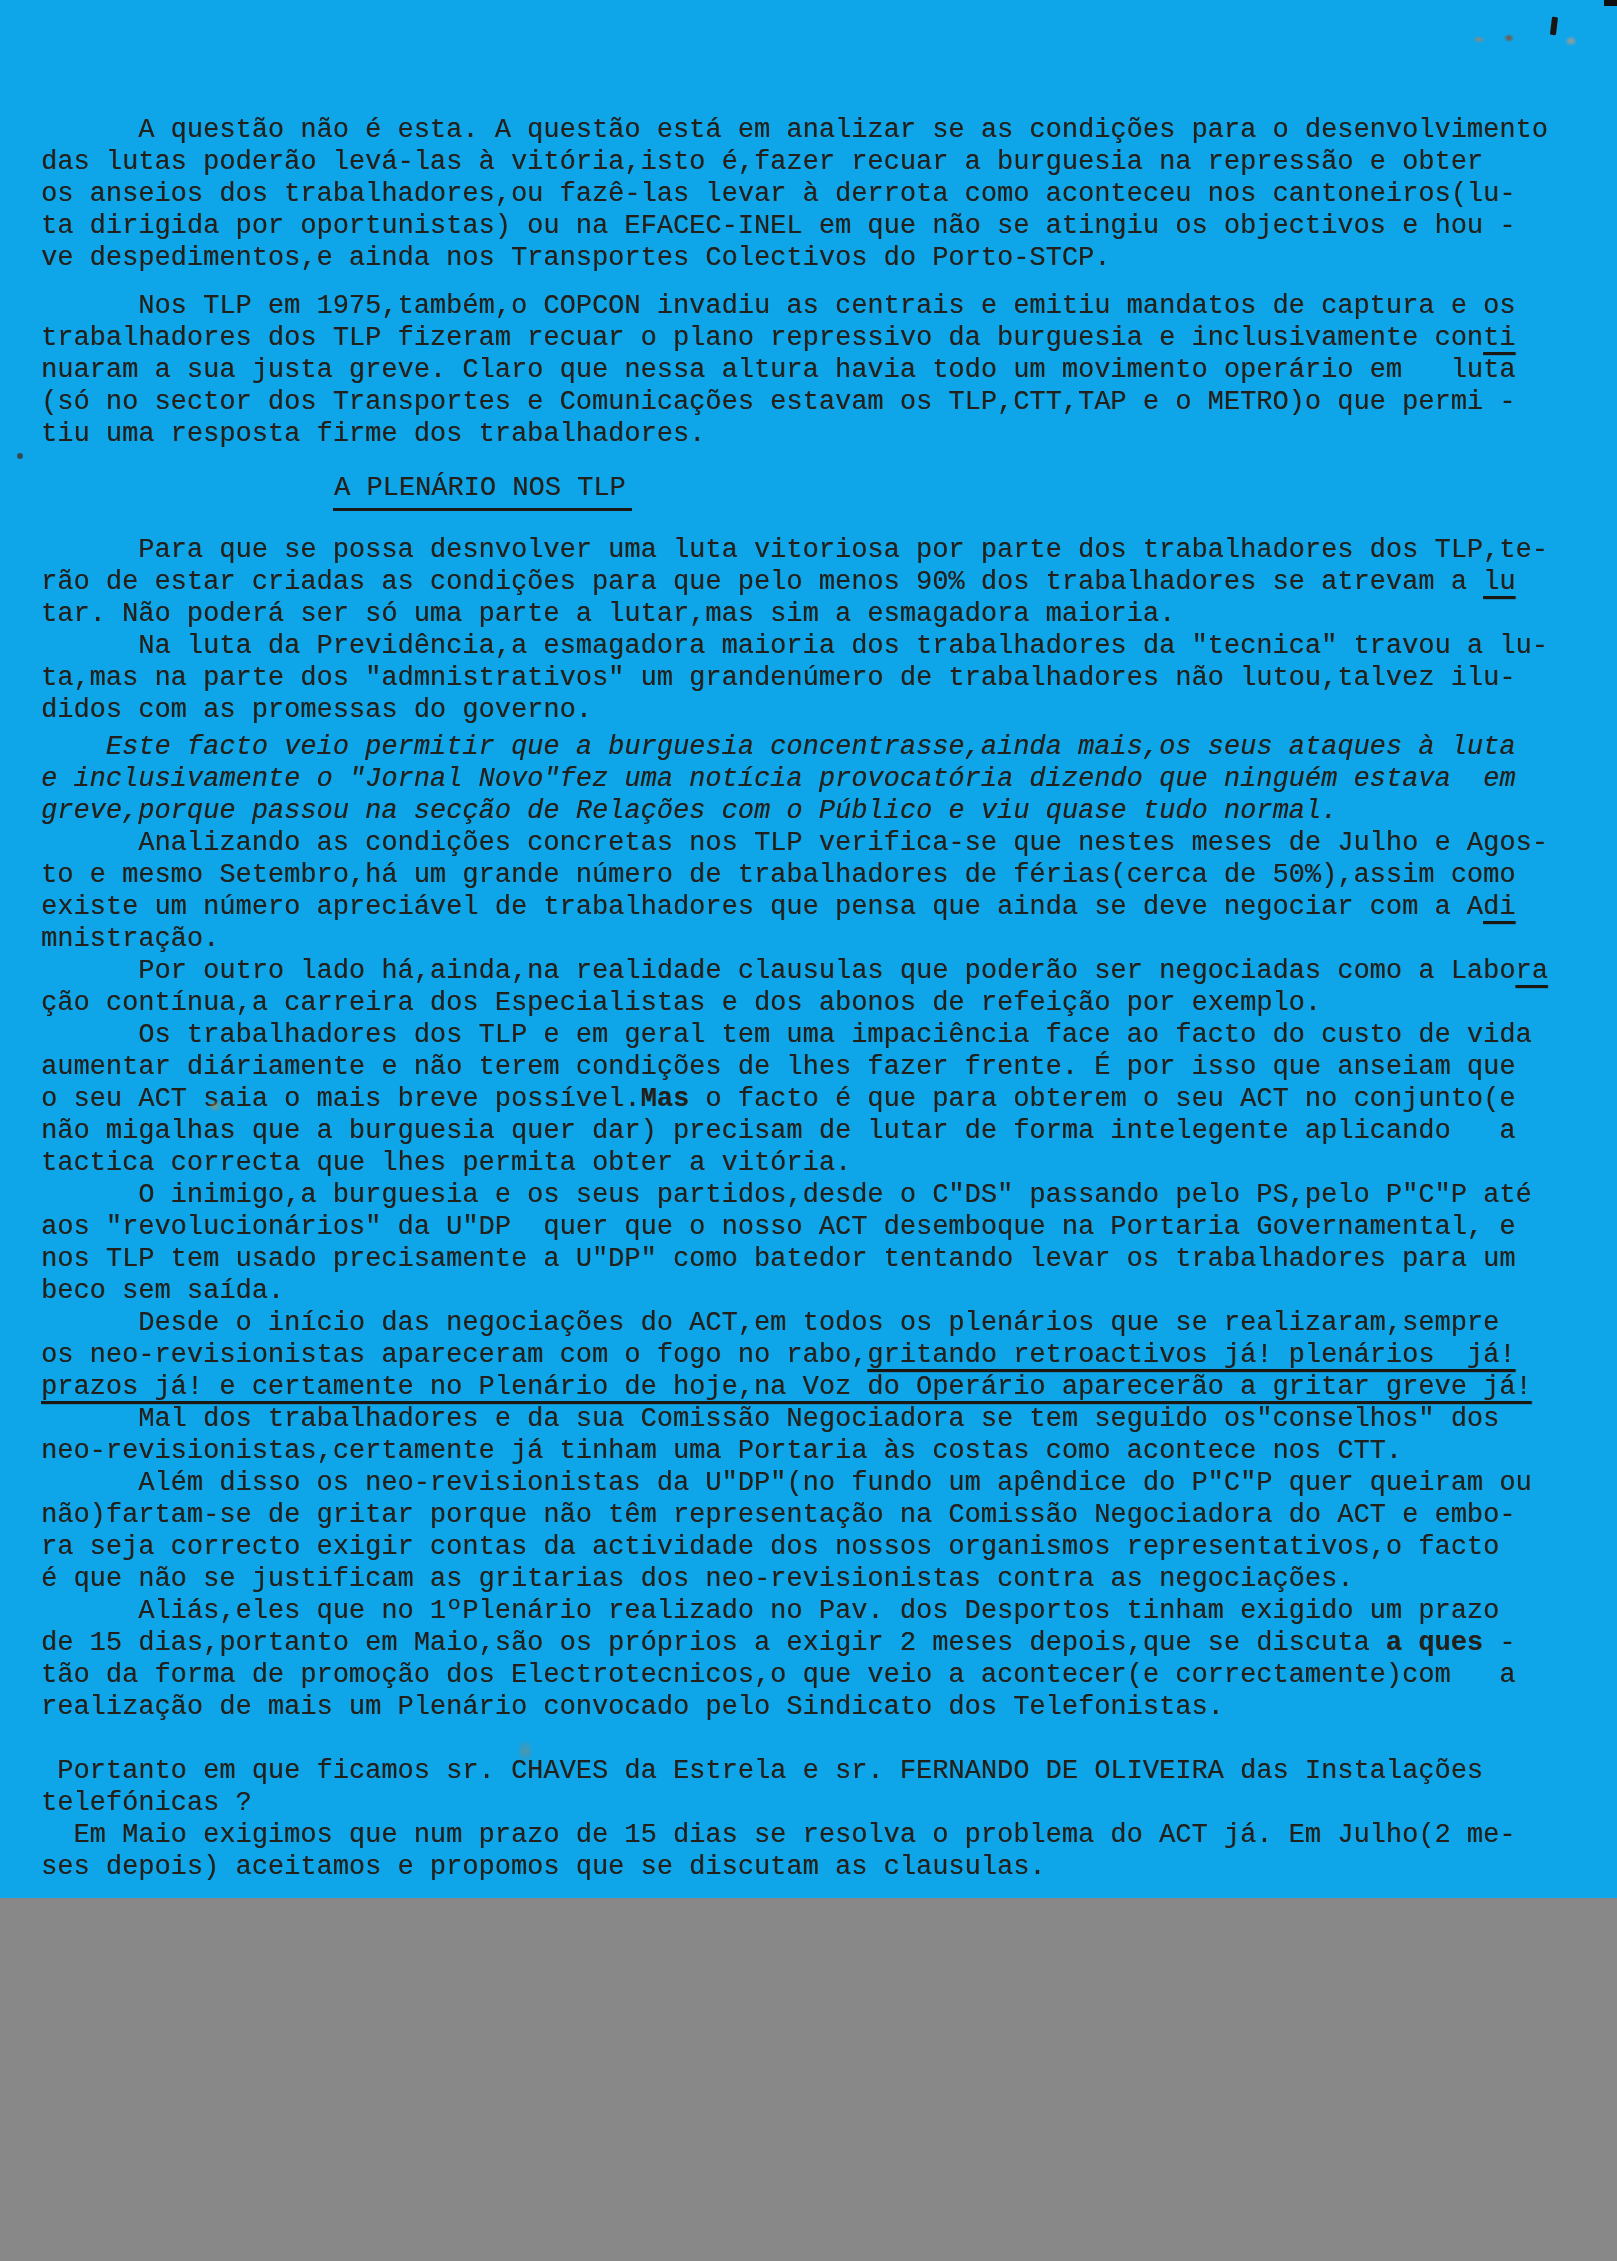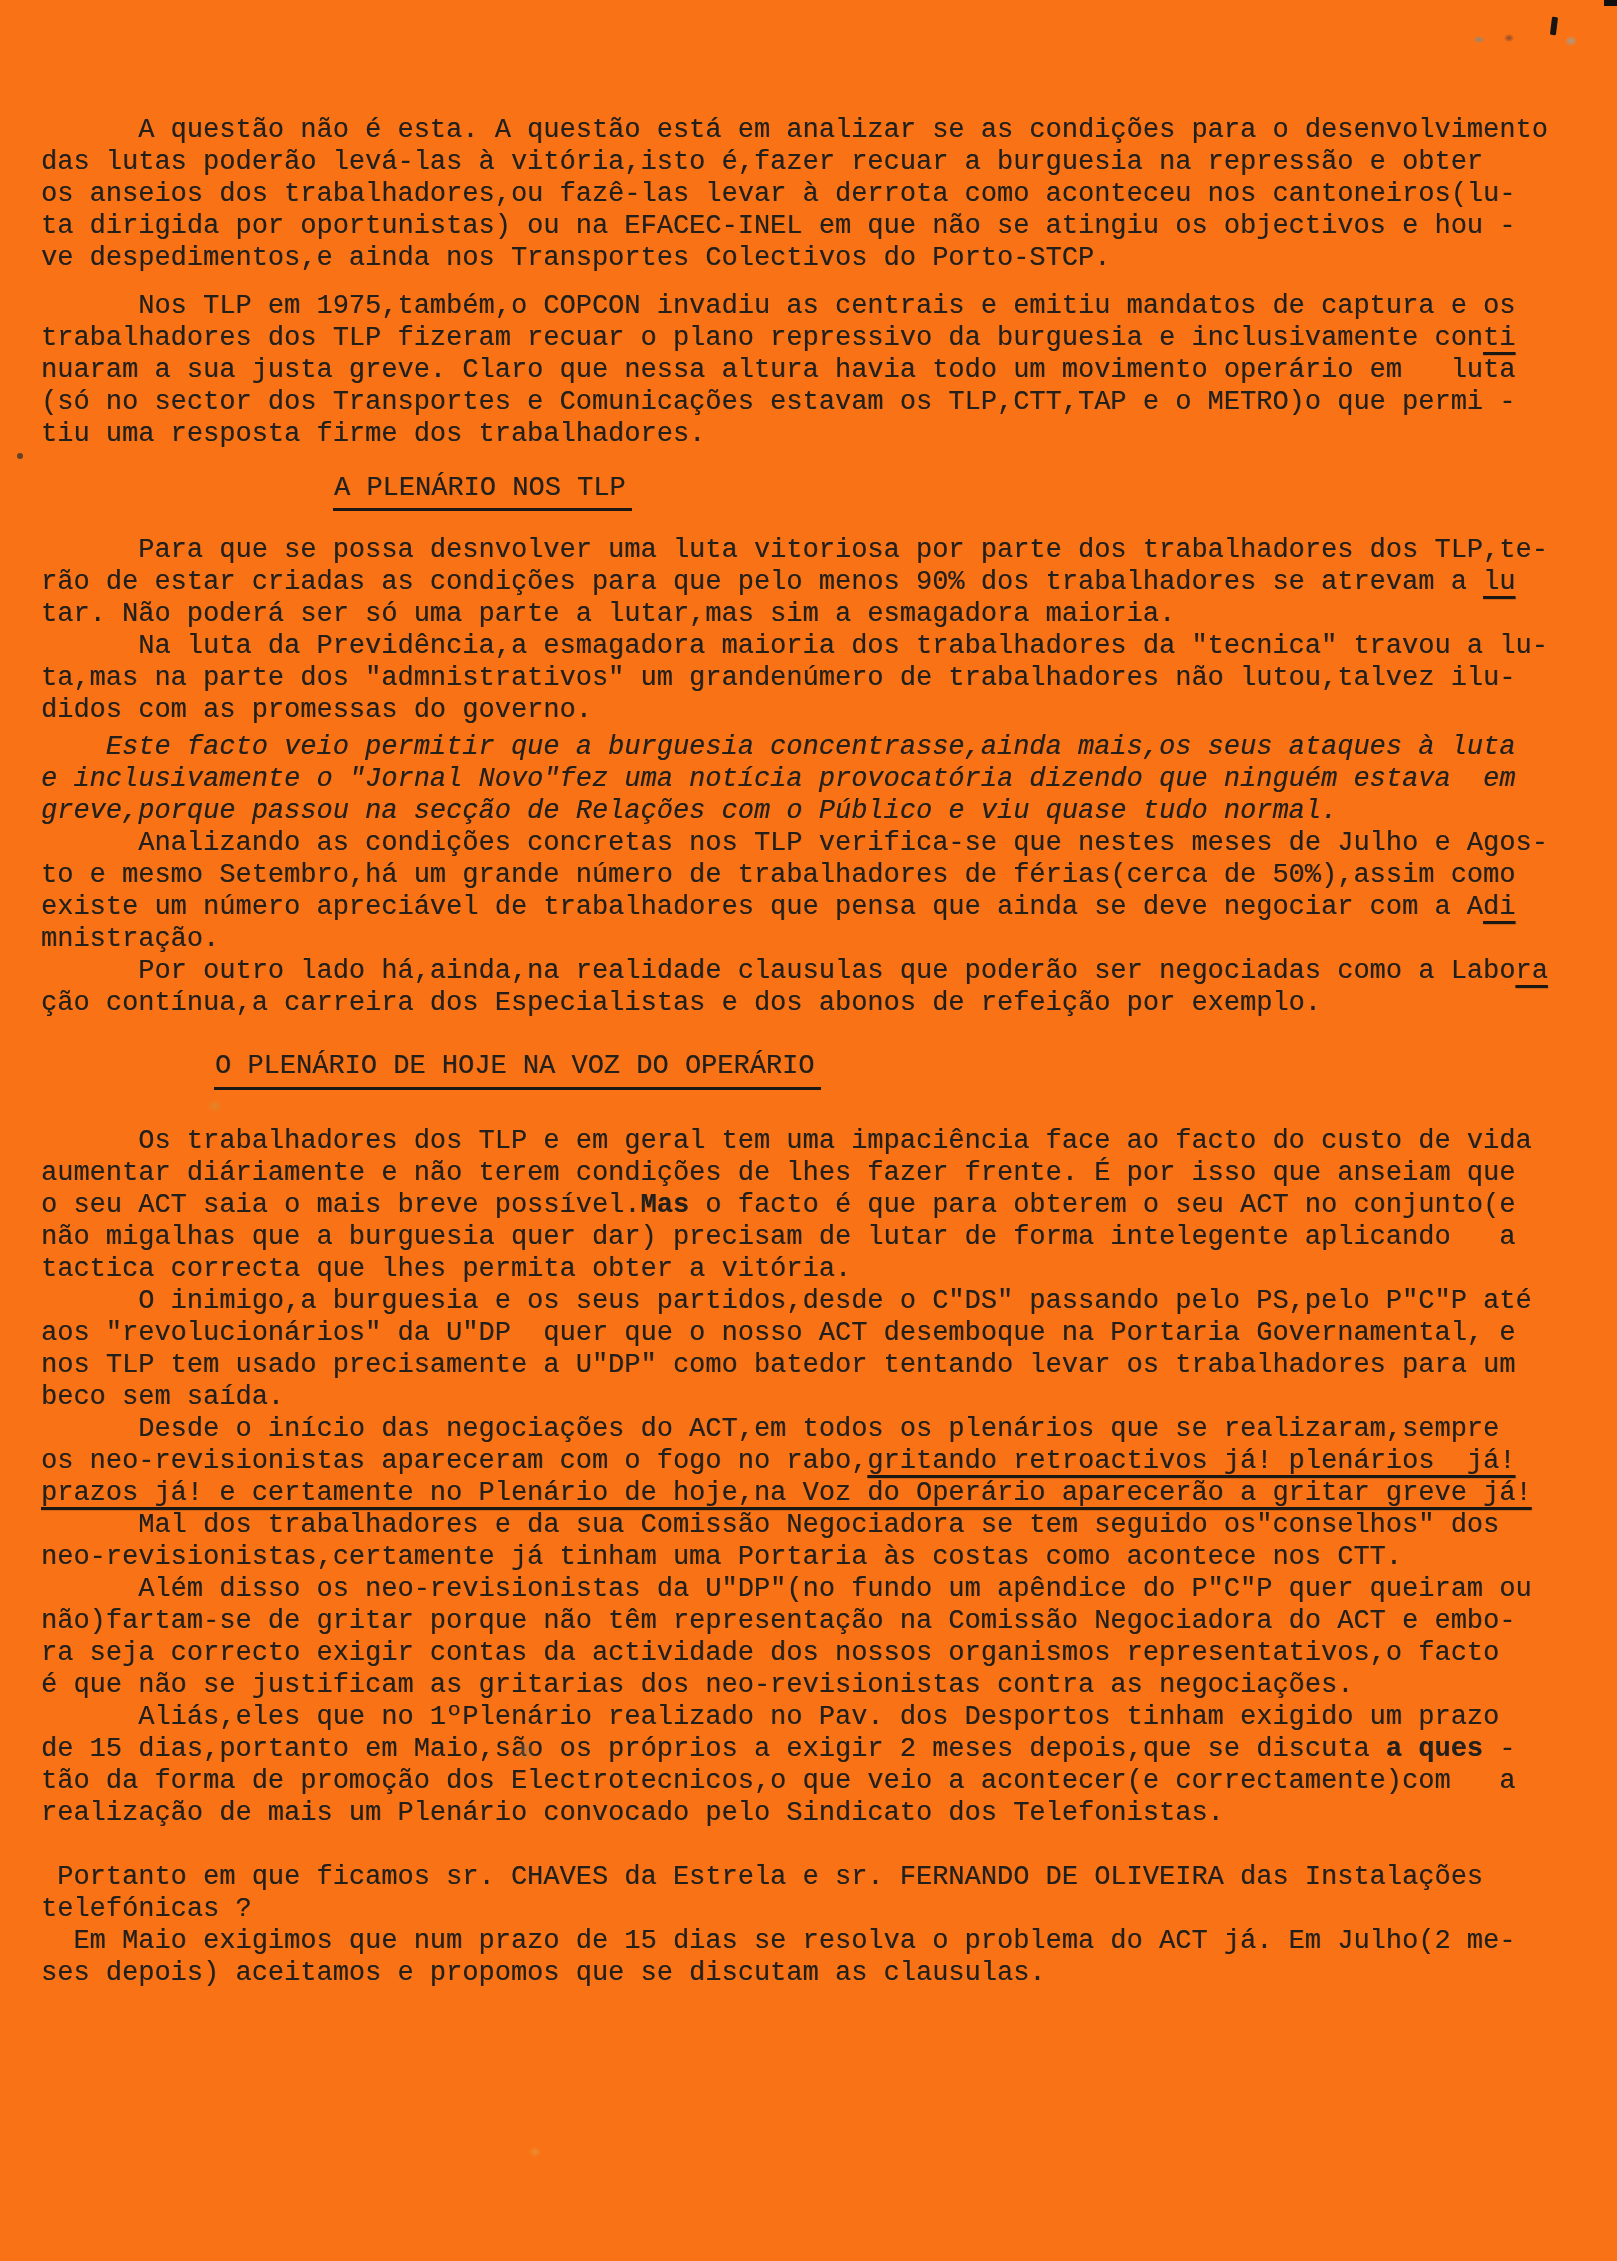--- a/index.html
+++ b/index.html
@@ -1,20 +1,20 @@
 <!DOCTYPE html>
 <html style="font-size:10.3px"><head>
 <meta charset="utf-8">
 <title>Scanned document</title>
 <style>
   html,body { margin:0; padding:0; background:#888; }
   .page {
     position:relative;
-    width:1617px; height:2261px;
-    background:#f97316;
+    width:1617px; height:1898px;
+    background:#0ea5e9;
     overflow:hidden;
   }
   .doc {
     position:absolute; left:41px; top:114px; width:1565px;
     font-family:"Liberation Mono","DejaVu Sans Mono",monospace;
     font-size:27px; line-height:32px;
     color:#23201c;
     white-space:pre;
     text-shadow:0.4px 0.4px 0 rgba(35,30,25,0.45);
   }
@@ -58,21 +58,21 @@
 tiu uma resposta firme dos trabalhadores.</div><div class="b3 heading h1"><span class="hu">A PLENÁRIO NOS TLP</span></div><div class="b4 para">      Para que se possa desnvolver uma luta vitoriosa por parte dos trabalhadores dos TLP,te-
 rão de estar criadas as condições para que pelo menos 90% dos trabalhadores se atrevam a <u>lu</u>
 tar. Não poderá ser só uma parte a lutar,mas sim a esmagadora maioria.</div><div class="b5 para">      Na luta da Previdência,a esmagadora maioria dos trabalhadores da "tecnica" travou a lu-
 ta,mas na parte dos "admnistrativos" um grandenúmero de trabalhadores não lutou,talvez ilu-
 didos com as promessas do governo.</div><div class="b6 para">    Este facto veio permitir que a burguesia concentrasse,ainda mais,os seus ataques à luta
 e inclusivamente o "Jornal Novo"fez uma notícia provocatória dizendo que ninguém estava  em
 greve,porque passou na secção de Relações com o Público e viu quase tudo normal.</div><div class="b7 para">      Analizando as condições concretas nos TLP verifica-se que nestes meses de Julho e Agos-
 to e mesmo Setembro,há um grande número de trabalhadores de férias(cerca de 50%),assim como
 existe um número apreciável de trabalhadores que pensa que ainda se deve negociar com a A<u>di</u>
 mnistração.</div><div class="b8 para">      Por outro lado há,ainda,na realidade clausulas que poderão ser negociadas como a Labo<u>ra</u>
-ção contínua,a carreira dos Especialistas e dos abonos de refeição por exemplo.</div><div class="b10 heading h2"><span class="hu">O PLENÁRIO DE HOJE NA VOZ DO OPERÁRIO</span></div><div class="b11 para">      Os trabalhadores dos TLP e em geral tem uma impaciência face ao facto do custo de vida
+ção contínua,a carreira dos Especialistas e dos abonos de refeição por exemplo.</div><div class="b11 para">      Os trabalhadores dos TLP e em geral tem uma impaciência face ao facto do custo de vida
 aumentar diáriamente e não terem condições de lhes fazer frente. É por isso que anseiam que
 o seu ACT saia o mais breve possível.<b>Mas</b> o facto é que para obterem o seu ACT no conjunto(e
 não migalhas que a burguesia quer dar) precisam de lutar de forma intelegente aplicando   a
 tactica correcta que lhes permita obter a vitória.</div><div class="b12 para">      O inimigo,a burguesia e os seus partidos,desde o C"DS" passando pelo PS,pelo P"C"P até
 aos "revolucionários" da U"DP  quer que o nosso ACT desemboque na Portaria Governamental, e
 nos TLP tem usado precisamente a U"DP" como batedor tentando levar os trabalhadores para um
 beco sem saída.</div><div class="b13 para">      Desde o início das negociações do ACT,em todos os plenários que se realizaram,sempre
 os neo-revisionistas apareceram com o fogo no rabo,<u>gritando retroactivos já! plenários  já!</u>
 <u>prazos já! e certamente no Plenário de hoje,na Voz do Operário aparecerão a gritar greve já!</u></div><div class="b14 para">      Mal dos trabalhadores e da sua Comissão Negociadora se tem seguido os"conselhos" dos
 neo-revisionistas,certamente já tinham uma Portaria às costas como acontece nos CTT.</div><div class="b15 para">      Além disso os neo-revisionistas da U"DP"(no fundo um apêndice do P"C"P quer queiram ou

